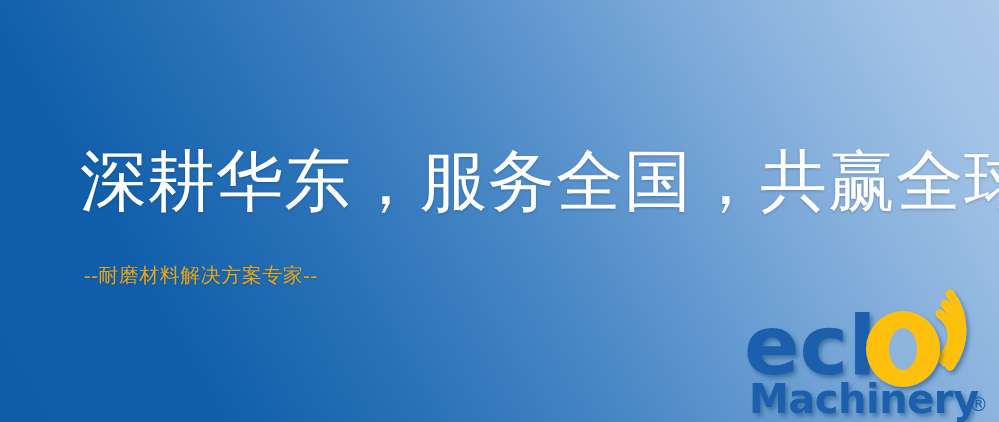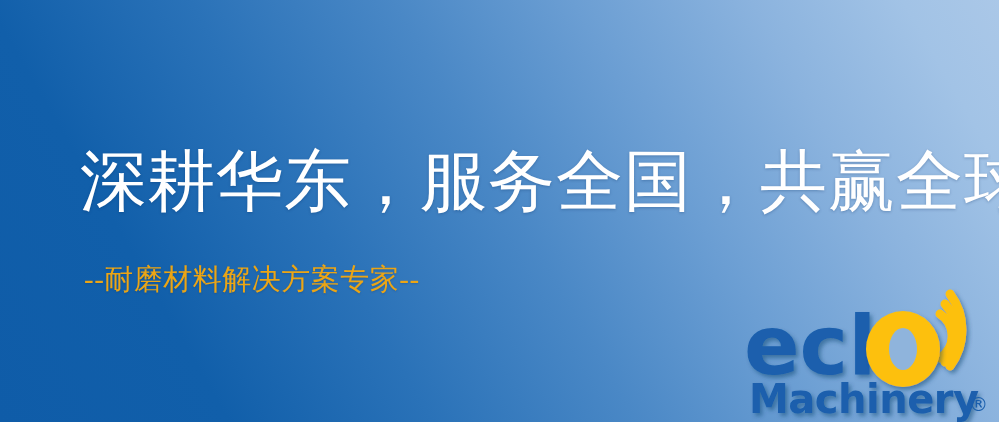--- a/index.html
+++ b/index.html
@@ -43,21 +43,21 @@
     white-space: nowrap;
     text-shadow: 0 1px 3px rgba(0, 40, 90, 0.28);
   }
 
   
   .subtitle {
     position: absolute;
     left: 84px;
     top: 265px;
     font-family: "Liberation Serif", "DejaVu Serif", serif;
-    font-size: 29px;
+    font-size: 20px;
     line-height: 1;
     letter-spacing: 0.5px;
     color: #eba515;
     white-space: nowrap;
     text-shadow: 0 1px 2px rgba(0, 40, 90, 0.22);
   }
 
   
   .logo {
     position: absolute;

